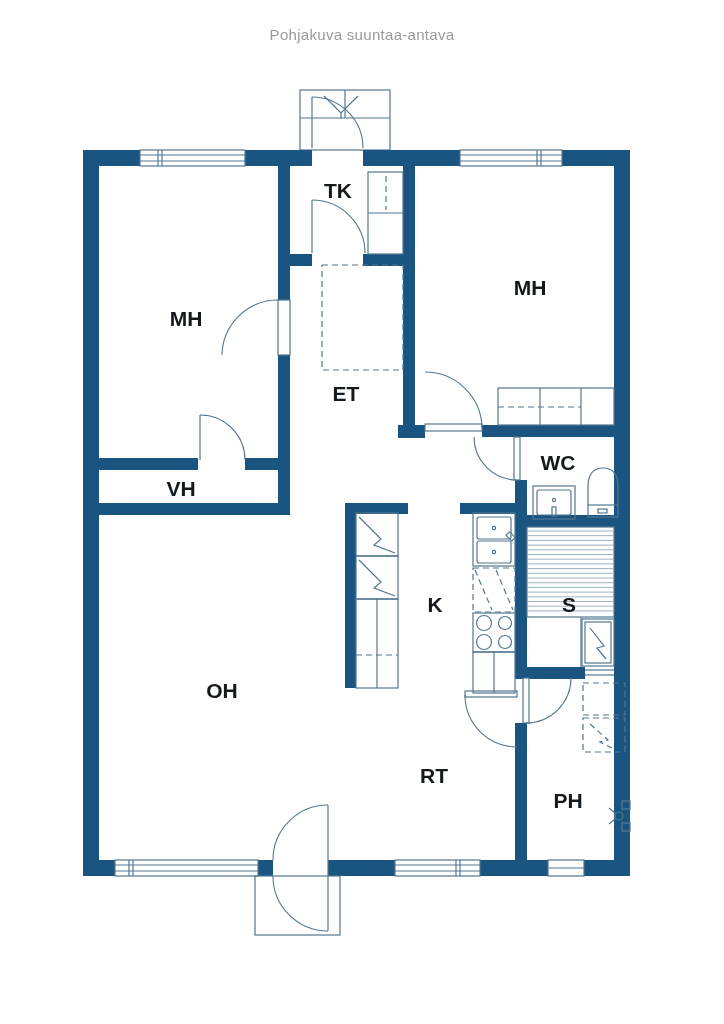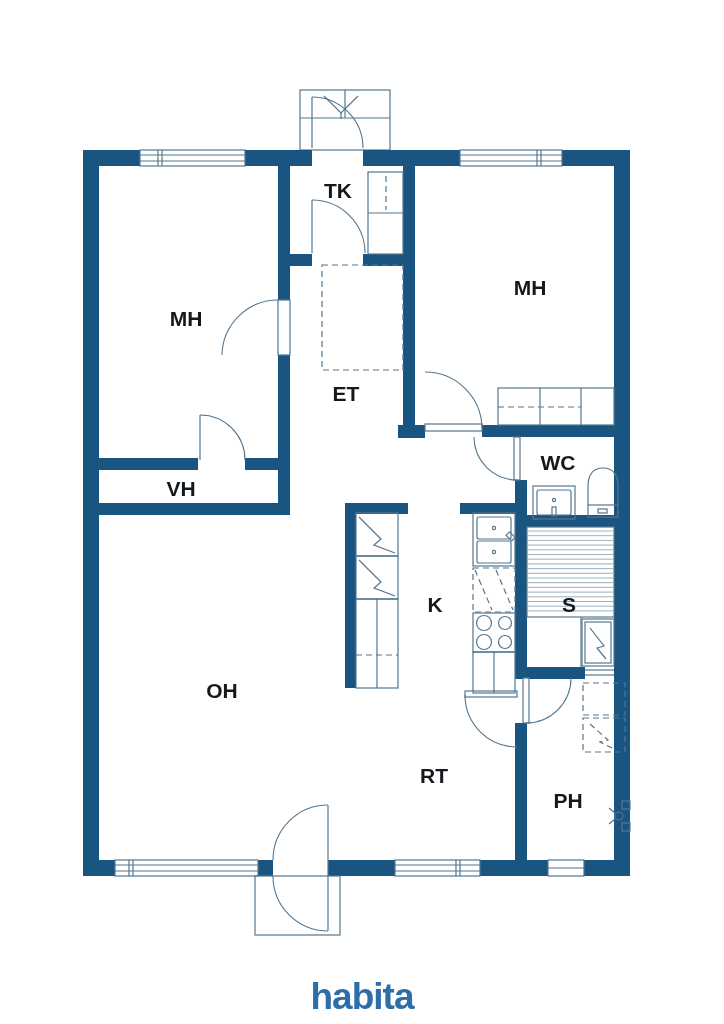--- a/index.html
+++ b/index.html
@@ -18,20 +18,21 @@
   .arc{stroke:#54778f;stroke-width:1.1;fill:none;}
   .hatch{stroke:#9db2c2;stroke-width:1;}
   text.room{font:700 21px "Liberation Sans",sans-serif;fill:#14191e;
             text-anchor:middle;dominant-baseline:central;}
 </style>
 </head>
 <body>
 
 <div class="page">
 
+  <div class="title">Pohjakuva suuntaa-antava</div>
 
   <svg width="724" height="1024" viewBox="0 0 724 1024">
 
     <g>
       <rect class="thin" x="300" y="90" width="90" height="60"></rect>
       <line class="thin" x1="300" y1="118" x2="390" y2="118"></line>
       <line class="thin" x1="345" y1="90" x2="345" y2="118"></line>
       <path class="thin" d="M324,96 L341,113 L358,96"></path>
       <line class="thin" x1="341" y1="113" x2="341" y2="119"></line>
       <path class="arc" d="M312,97 A51,51 0 0 1 363,148"></path>
@@ -261,14 +262,13 @@
       <text class="room" x="181" y="488">VH</text>
       <text class="room" x="558" y="462">WC</text>
       <text class="room" x="435" y="604">K</text>
       <text class="room" x="569" y="604">S</text>
       <text class="room" x="222" y="690">OH</text>
       <text class="room" x="434" y="775">RT</text>
       <text class="room" x="568" y="800">PH</text>
     </g>
   </svg>
 
-  <div class="logo">habita</div>
 </div>
 
 </body></html>

